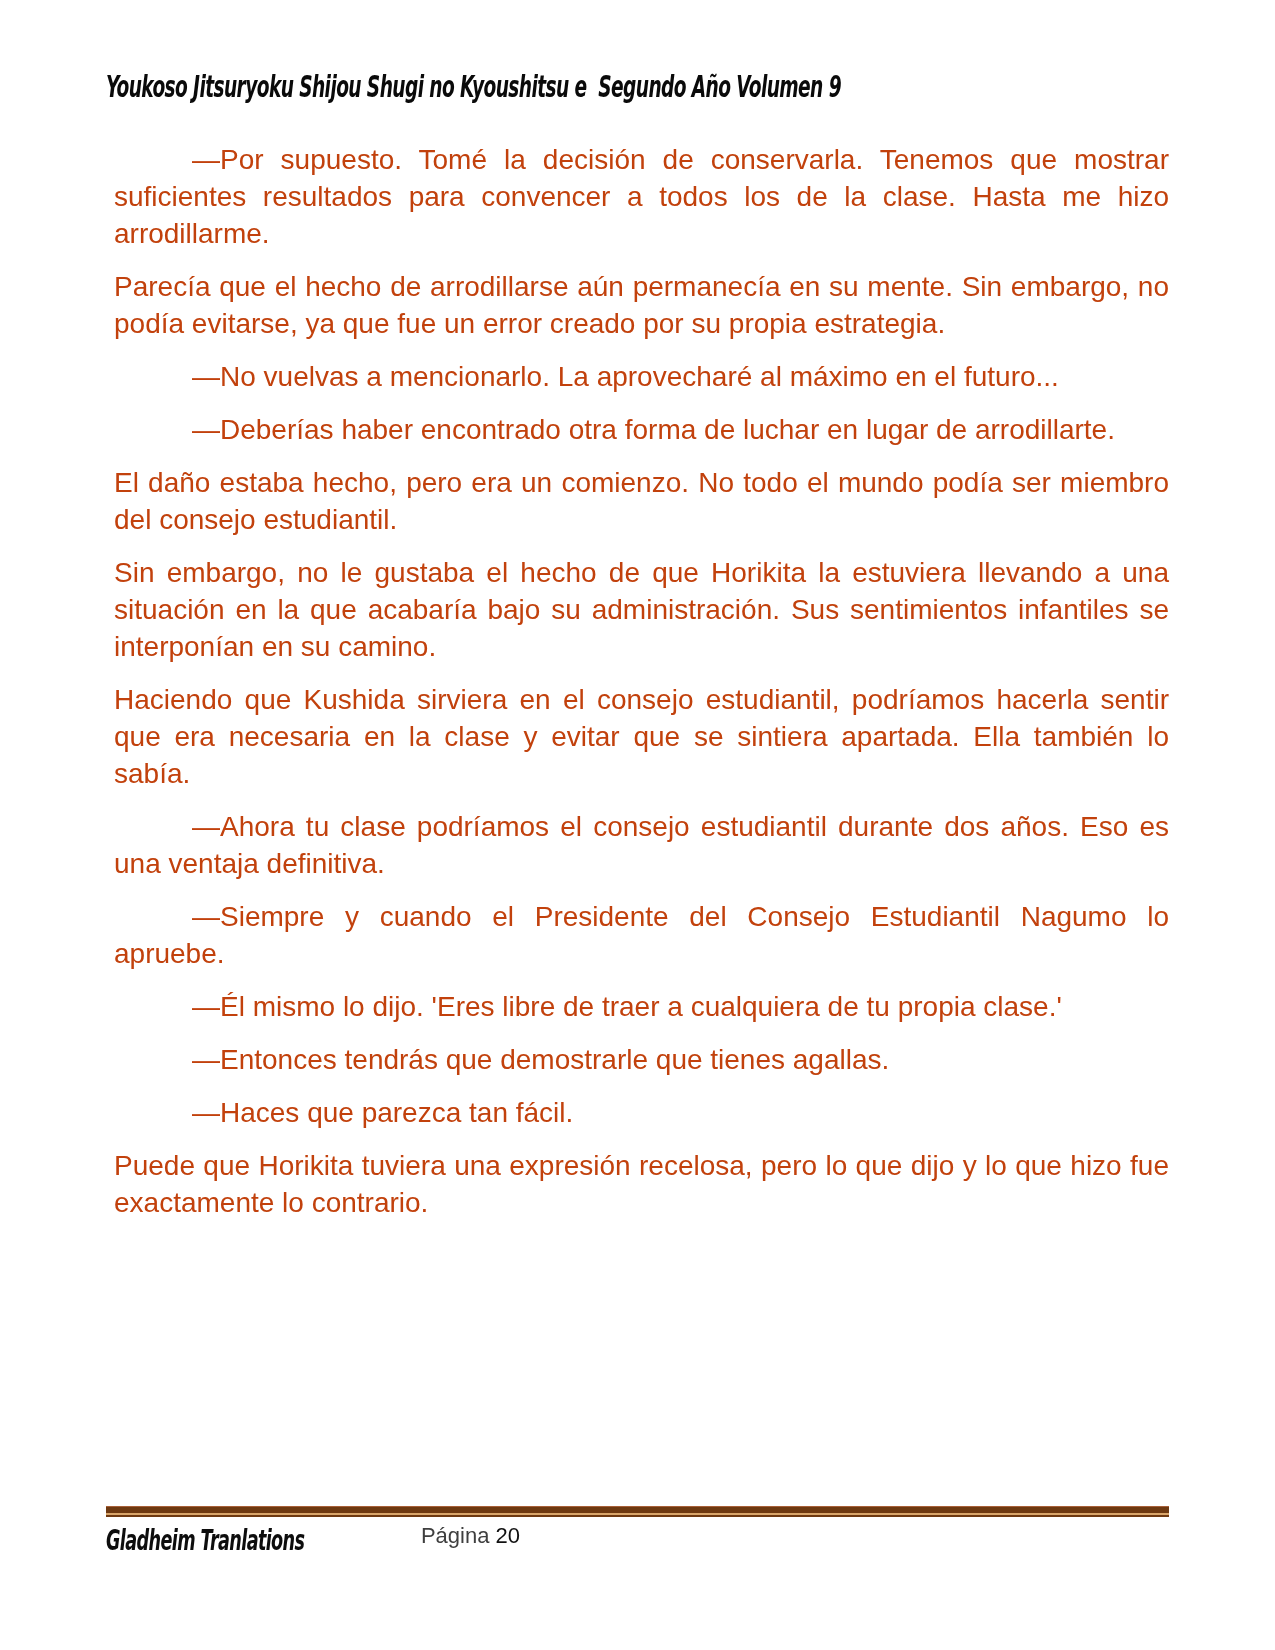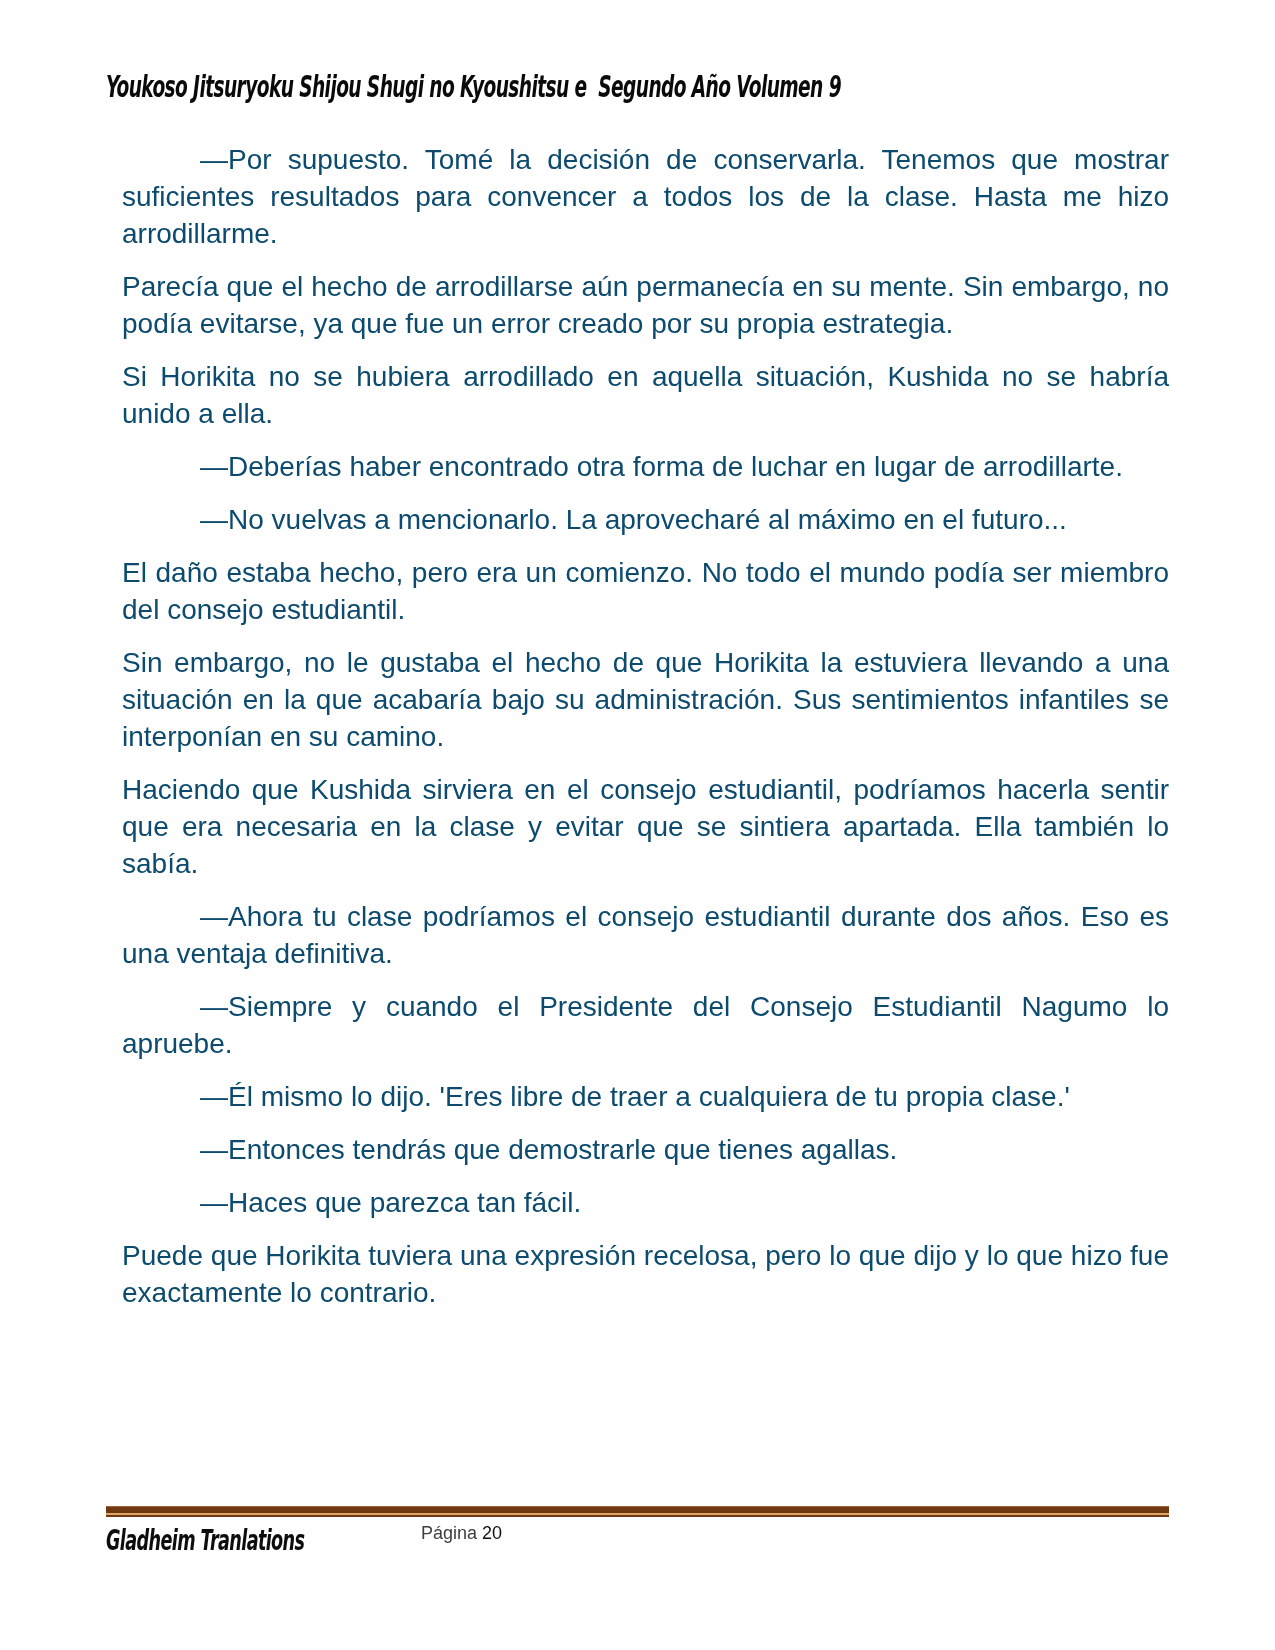--- a/index.html
+++ b/index.html
@@ -28,25 +28,25 @@
     color:#0a0a0a;
   }
   
   .body-text{
     position:absolute;
     left:106px;
     top:141px;
     width:1063px;
   }
   .para{
-    margin:0 0 16px 16px;
+    margin:0 0 16px 8px;
     font-size:28px;
     line-height:37px;
     text-align:justify;
-    color:#0c4a6e;
+    color:#c2410c;
   }
   .para.dialogue{ text-indent:78px; }
   
   .footer-rule{
     position:absolute;
     left:106px;
     top:1506px;
     width:1063px;
     font-size:0;
   }
@@ -71,42 +71,41 @@
     font-style:italic;
     font-size:28px;
     letter-spacing:-1px;
     white-space:pre;
     transform:scaleX(0.63);
     transform-origin:0 0;
     color:#0d0d0d;
     padding-top:3px;
   }
   .pageno{
-    font-size:18px;
+    font-size:22px;
     padding-top:2px;
     white-space:pre;
   }
   .pageno .label{ color:#3f3f3f; }
   .pageno .num{ color:#111111; }
 </style>
 </head>
 <body>
 
 <div class="page">
 
   <header>
     <div class="header-title">Youkoso Jitsuryoku Shijou Shugi no Kyoushitsu e  Segundo Año Volumen 9</div>
   </header>
 
   <main class="body-text">
       <p class="para dialogue">—Por supuesto. Tomé la decisión de conservarla. Tenemos que mostrar suficientes resultados para convencer a todos los de la clase. Hasta me hizo arrodillarme.</p>
       <p class="para">Parecía que el hecho de arrodillarse aún permanecía en su mente. Sin embargo, no podía evitarse, ya que fue un error creado por su propia estrategia.</p>
-      <p class="para">Si Horikita no se hubiera arrodillado en aquella situación, Kushida no se habría unido a ella.</p>
+      <p class="para dialogue">—No vuelvas a mencionarlo. La aprovecharé al máximo en el futuro...</p>
       <p class="para dialogue">—Deberías haber encontrado otra forma de luchar en lugar de arrodillarte.</p>
-      <p class="para dialogue">—No vuelvas a mencionarlo. La aprovecharé al máximo en el futuro...</p>
       <p class="para">El daño estaba hecho, pero era un comienzo. No todo el mundo podía ser miembro del consejo estudiantil.</p>
       <p class="para">Sin embargo, no le gustaba el hecho de que Horikita la estuviera llevando a una situación en la que acabaría bajo su administración. Sus sentimientos infantiles se interponían en su camino.</p>
       <p class="para">Haciendo que Kushida sirviera en el consejo estudiantil, podríamos hacerla sentir que era necesaria en la clase y evitar que se sintiera apartada. Ella también lo sabía.</p>
       <p class="para dialogue">—Ahora tu clase podríamos el consejo estudiantil durante dos años. Eso es una ventaja definitiva.</p>
       <p class="para dialogue">—Siempre y cuando el Presidente del Consejo Estudiantil Nagumo lo apruebe.</p>
       <p class="para dialogue">—Él mismo lo dijo. 'Eres libre de traer a cualquiera de tu propia clase.'</p>
       <p class="para dialogue">—Entonces tendrás que demostrarle que tienes agallas.</p>
       <p class="para dialogue">—Haces que parezca tan fácil.</p>
       <p class="para">Puede que Horikita tuviera una expresión recelosa, pero lo que dijo y lo que hizo fue exactamente lo contrario.</p>
     </main>

